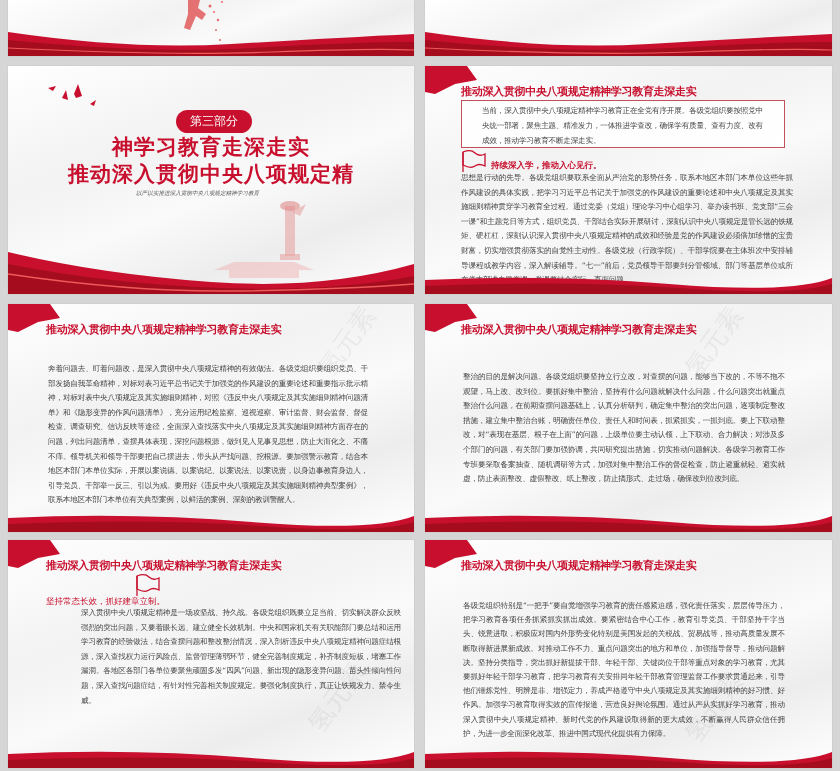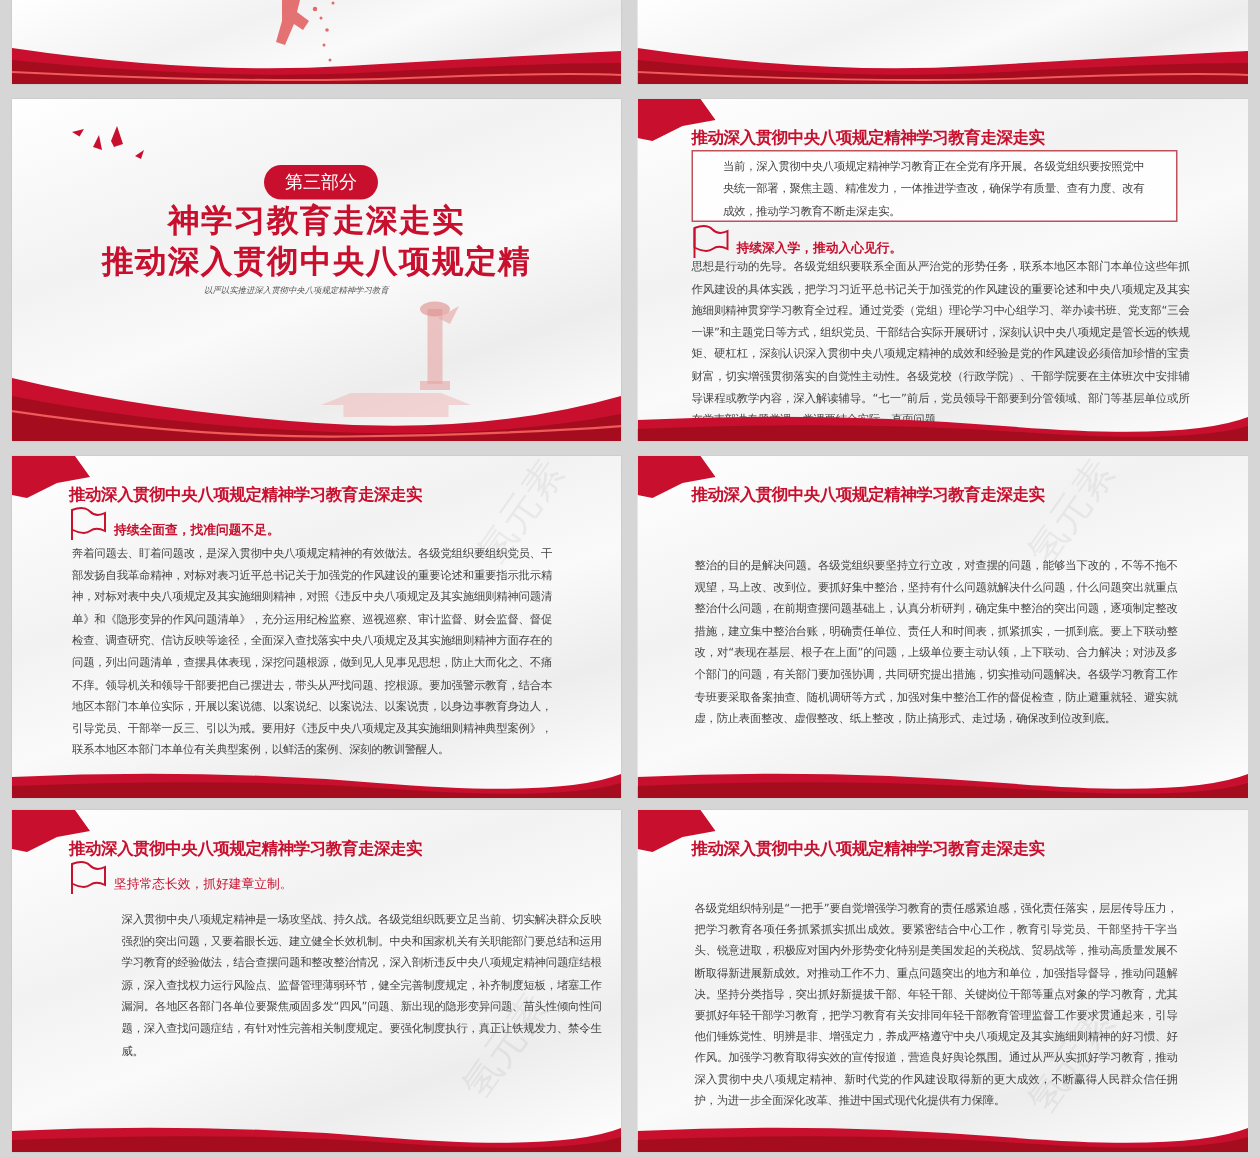--- a/index.html
+++ b/index.html
@@ -106,27 +106,20 @@
       </svg>
   </div>
 </div>
 
 <div class="slide" style="left:8px;top:304px;width:406px;height:228px;">
   <svg class="corner-flag" viewBox="0 0 52 28">
       <path d="M0 0 L42 0 L52 14 L30 18 L10 28 L0 26 Z" fill="#c8102e"></path>
     </svg>
   <div class="watermark" style="left:300px;top:20px;">氢元素</div>
   <div class="slide-title" style="left:38px;top:18px;">推动深入贯彻中央八项规定精神学习教育走深走实</div>
-  <div class="sec-head" style="left:38px;top:34px;">
-    <svg class="flag" viewBox="0 0 26 22">
-        <path d="M2 2 Q10 -1 14 3 T24 4 L24 16 Q18 13 14 16 T2 15 Z" fill="none" stroke="#c8102e" stroke-width="1.3"></path>
-        <line x1="2" y1="2" x2="2" y2="22" stroke="#c8102e" stroke-width="1.3"></line>
-      </svg>
-    <span class="label">持续全面查，找准问题不足。</span>
-  </div>
   <div class="body-text" style="left:40px;top:58px;width:320px;">奔着问题去、盯着问题改，是深入贯彻中央八项规定精神的有效做法。各级党组织要组织党员、干部发扬自我革命精神，对标对表习近平总书记关于加强党的作风建设的重要论述和重要指示批示精神，对标对表中央八项规定及其实施细则精神，对照《违反中央八项规定及其实施细则精神问题清单》和《隐形变异的作风问题清单》，充分运用纪检监察、巡视巡察、审计监督、财会监督、督促检查、调查研究、信访反映等途径，全面深入查找落实中央八项规定及其实施细则精神方面存在的问题，列出问题清单，查摆具体表现，深挖问题根源，做到见人见事见思想，防止大而化之、不痛不痒。领导机关和领导干部要把自己摆进去，带头从严找问题、挖根源。要加强警示教育，结合本地区本部门本单位实际，开展以案说德、以案说纪、以案说法、以案说责，以身边事教育身边人，引导党员、干部举一反三、引以为戒。要用好《违反中央八项规定及其实施细则精神典型案例》，联系本地区本部门本单位有关典型案例，以鲜活的案例、深刻的教训警醒人。</div>
   <div class="ribbon" style="height:22px;">
     <svg viewBox="0 0 400 22" preserveAspectRatio="none">
         <path d="M0 8 Q120 2 240 12 T400 6 L400 22 L0 22 Z" fill="#c8102e"></path>
         <path d="M0 14 Q140 8 250 16 T400 12 L400 22 L0 22 Z" fill="#a50d1e"></path>
       </svg>
   </div>
 </div>
 
 <div class="slide" style="left:425px;top:304px;width:407px;height:228px;">
@@ -143,21 +136,21 @@
       </svg>
   </div>
 </div>
 
 <div class="slide" style="left:8px;top:540px;width:406px;height:228px;">
   <svg class="corner-flag" viewBox="0 0 52 28">
       <path d="M0 0 L42 0 L52 14 L30 18 L10 28 L0 26 Z" fill="#c8102e"></path>
     </svg>
   <div class="watermark" style="left:290px;top:140px;">氢元素</div>
   <div class="slide-title" style="left:38px;top:18px;">推动深入贯彻中央八项规定精神学习教育走深走实</div>
-  <div class="sec-head" style="left:38px;top:34px;">
+  <div class="sec-head" style="left:38px;top:34px;flex-direction:column;">
     <svg class="flag" viewBox="0 0 26 22">
         <path d="M2 2 Q10 -1 14 3 T24 4 L24 16 Q18 13 14 16 T2 15 Z" fill="none" stroke="#c8102e" stroke-width="1.3"></path>
         <line x1="2" y1="2" x2="2" y2="22" stroke="#c8102e" stroke-width="1.3"></line>
       </svg>
     <span class="label" style="font-weight:normal;">坚持常态长效，抓好建章立制。</span>
   </div>
   <div class="body-text" style="left:40px;top:66px;width:320px;margin-left:33px;">深入贯彻中央八项规定精神是一场攻坚战、持久战。各级党组织既要立足当前、切实解决群众反映强烈的突出问题，又要着眼长远、建立健全长效机制。中央和国家机关有关职能部门要总结和运用学习教育的经验做法，结合查摆问题和整改整治情况，深入剖析违反中央八项规定精神问题症结根源，深入查找权力运行风险点、监督管理薄弱环节，健全完善制度规定，补齐制度短板，堵塞工作漏洞。各地区各部门各单位要聚焦顽固多发“四风”问题、新出现的隐形变异问题、苗头性倾向性问题，深入查找问题症结，有针对性完善相关制度规定。要强化制度执行，真正让铁规发力、禁令生威。</div>
   <div class="ribbon" style="height:22px;">
     <svg viewBox="0 0 400 22" preserveAspectRatio="none">
         <path d="M0 8 Q120 2 240 12 T400 6 L400 22 L0 22 Z" fill="#c8102e"></path>

